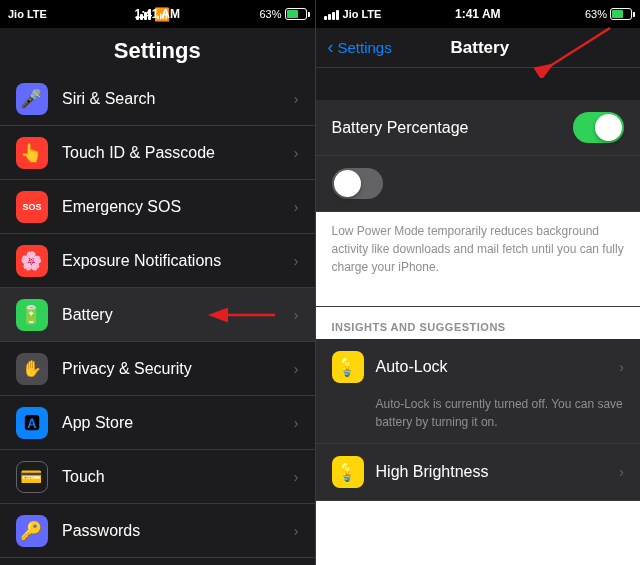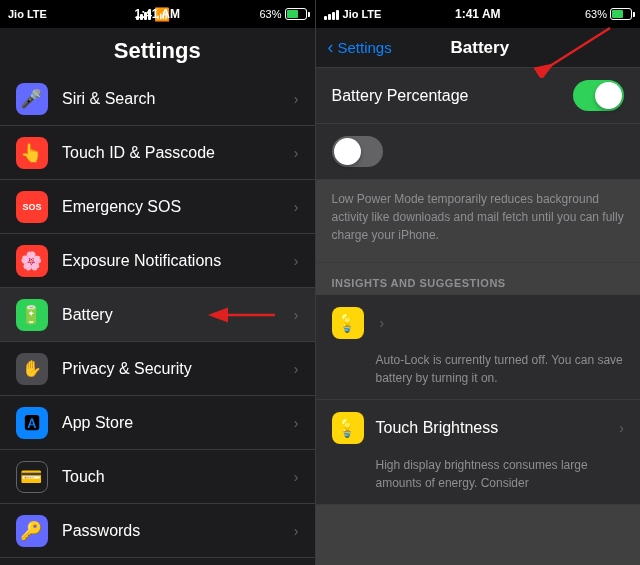--- a/index.html
+++ b/index.html
@@ -167,21 +167,22 @@
       font-size: 17px;
       font-weight: 600;
       flex: 1;
       text-align: center;
       margin-right: 60px;
     }
 
     .right-content {
       flex: 1;
       overflow-y: auto;
-      background: #404040;
+      background: #ffffff;
+      margin-top: 32px;
     }
 
     .toggle-row {
       display: flex;
       align-items: center;
       padding: 12px 16px;
       border-bottom: 1px solid #3a3a3c;
       background: #2c2c2e;
     }
 
@@ -222,21 +223,21 @@
       right: 2px;
     }
 
     .toggle.off .toggle-knob {
       left: 2px;
     }
 
     .description-text {
       color: #8e8e93;
       font-size: 12px;
-      padding: 10px 16px 18px;
+      padding: 10px 16px 30px;
       line-height: 1.5;
       border-bottom: 1px solid #3a3a3c;
     }
 
     .section-header {
       color: #8e8e93;
       font-size: 11px;
       font-weight: 600;
       padding: 14px 16px 6px;
       letter-spacing: 0.5px;
@@ -490,28 +491,28 @@
       </div>
     </div>
 
     <div class="description-text">Low Power Mode temporarily reduces background activity like downloads and mail fetch until you can fully charge your iPhone.</div>
 
     <div class="section-header">INSIGHTS AND SUGGESTIONS</div>
 
     <div class="insight-item">
       <div class="insight-main">
         <div class="insight-icon">💡</div>
+        <span class="insight-label">Auto-Lock</span>
         <span class="chevron" style="color:#636366;margin-left:4px;">›</span>
       </div>
       <div class="insight-desc">Auto-Lock is currently turned off. You can save battery by turning it on.</div>
     </div>
 
     <div class="insight-item">
       <div class="insight-main">
         <div class="insight-icon">💡</div>
-        <span class="insight-label">Touch Brightness</span>
+        <span class="insight-label">High Brightness</span>
         <span class="chevron" style="color:#636366;margin-left:4px;">›</span>
       </div>
-      <div class="insight-desc">High display brightness consumes large amounts of energy. Consider</div>
     </div>
 
   </div>
 </div>
 
 </body></html>

